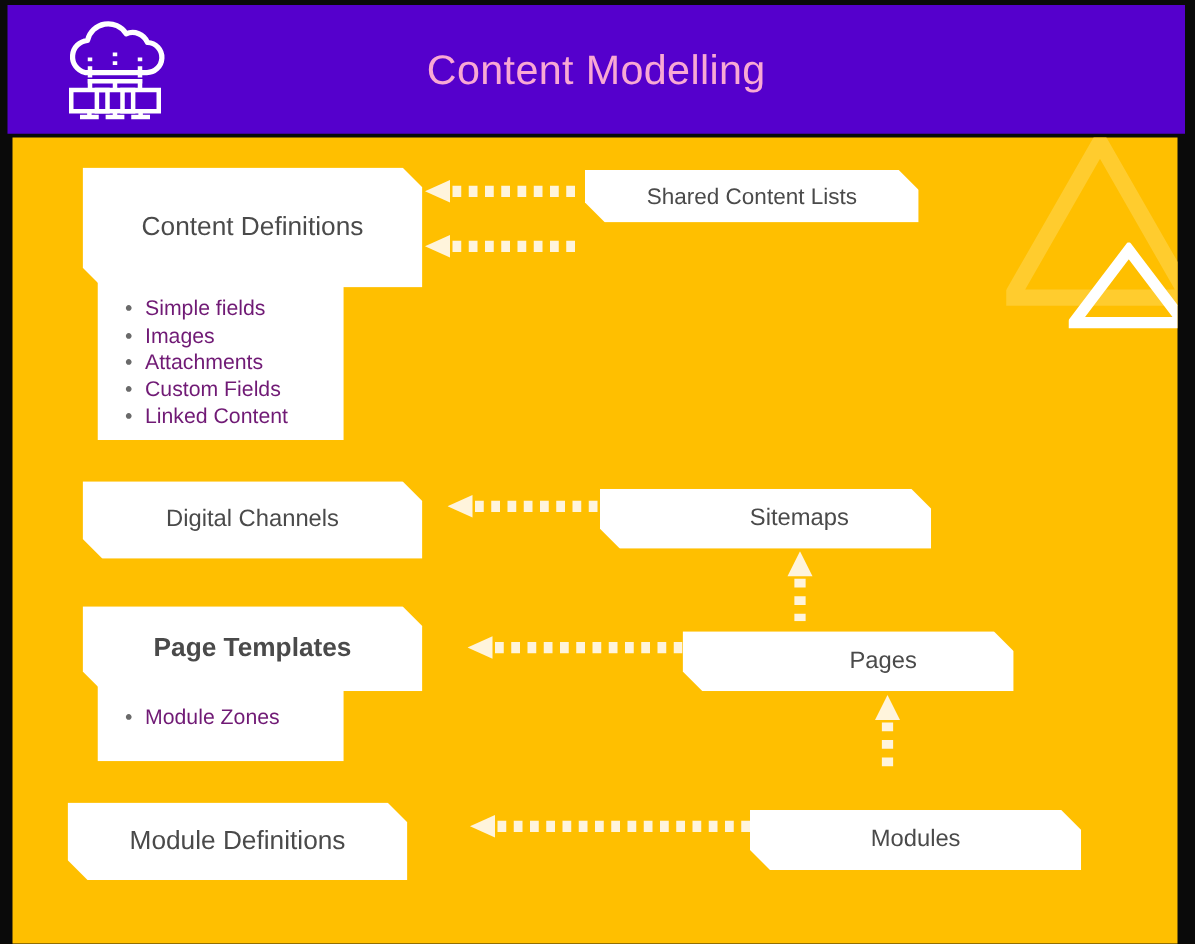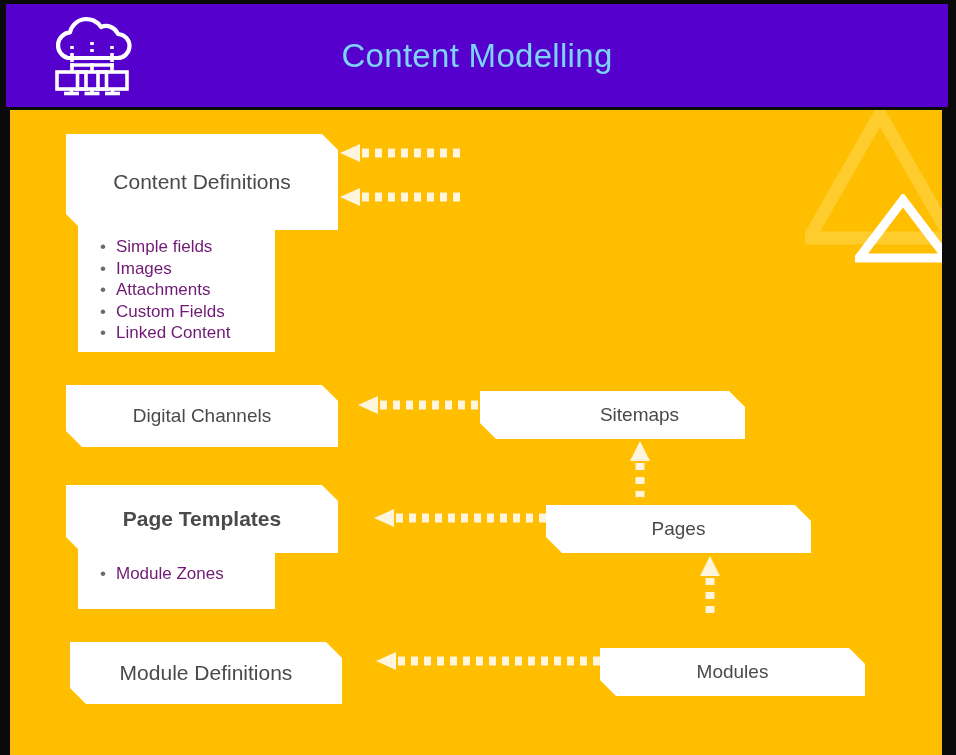--- a/index.html
+++ b/index.html
@@ -31,21 +31,21 @@
     background: #5500cc;
   }
   #header-title {
     position: absolute;
     left: 0;
     top: 0;
     width: 942px;
     height: 103px;
     line-height: 103px;
     text-align: center;
-    color: #7dd3fc;
+    color: #f9a8d4;
     font-size: 33px;
     font-family: "Liberation Sans", sans-serif;
     letter-spacing: 0.3px;
     white-space: nowrap;
   }
   #cloud-icon {
     position: absolute;
     left: 32px;
     top: 12px;
     width: 104px;
@@ -147,24 +147,24 @@
   #card-page-templates .card-label { line-height: 68px; font-size: 21px; }
   #panel-page-templates {
     left: 68px; top: 435px; width: 197px; height: 64px;
     -webkit-clip-path: polygon(0 0, 100% 0, 100% 100%, 0 100%);
     clip-path: polygon(0 0, 100% 0, 100% 100%, 0 100%);
   }
   #panel-page-templates .bullet-list { padding-top: 18px; }
 
   
   #card-pages { left: 536px; top: 395px; width: 265px; height: 48px; }
-  #card-pages .card-label { line-height: 48px; font-size: 19px; }
-
-  
-  #card-module-definitions { left: 60px; top: 532px; width: 272px; height: 62px; }
+  #card-pages .card-label { line-height: 48px; font-size: 19px; padding-left: 28px; }
+
+  
+  #card-module-definitions { left: 44px; top: 532px; width: 272px; height: 62px; }
   #card-module-definitions .card-label { line-height: 62px; font-size: 21px; }
 
   
   #card-modules { left: 590px; top: 538px; width: 265px; height: 48px; }
   #card-modules .card-label { line-height: 48px; font-size: 19px; }
 
   
   .arrow {
     position: absolute;
     pointer-events: none;
@@ -240,20 +240,23 @@
     <div class="card" id="panel-content-definitions">
       <ul class="bullet-list">
         <li>Simple fields</li>
         <li>Images</li>
         <li>Attachments</li>
         <li>Custom Fields</li>
         <li>Linked Content</li>
       </ul>
     </div>
 
+    <div class="card notch-tr-bl" id="card-shared-lists">
+      <div class="card-label">Shared Content Lists</div>
+    </div>
 
 
     <div class="card notch-tr-bl" id="card-digital-channels">
       <div class="card-label">Digital Channels</div>
     </div>
 
     <div class="card notch-tr-bl" id="card-sitemaps">
       <div class="card-label">Sitemaps</div>
     </div>
 

